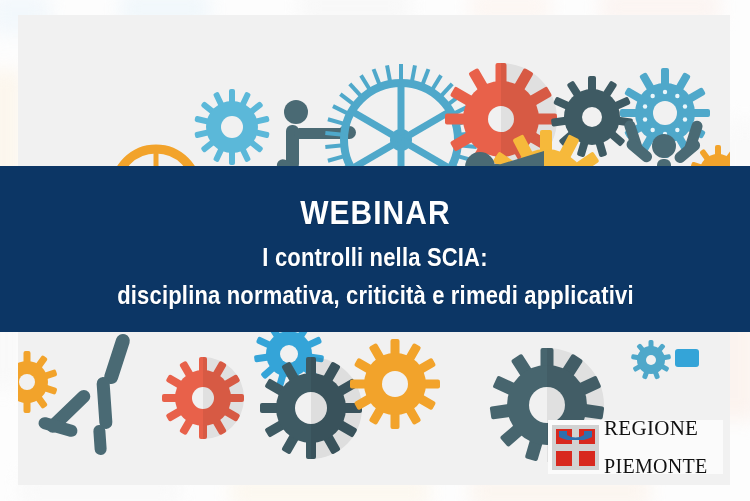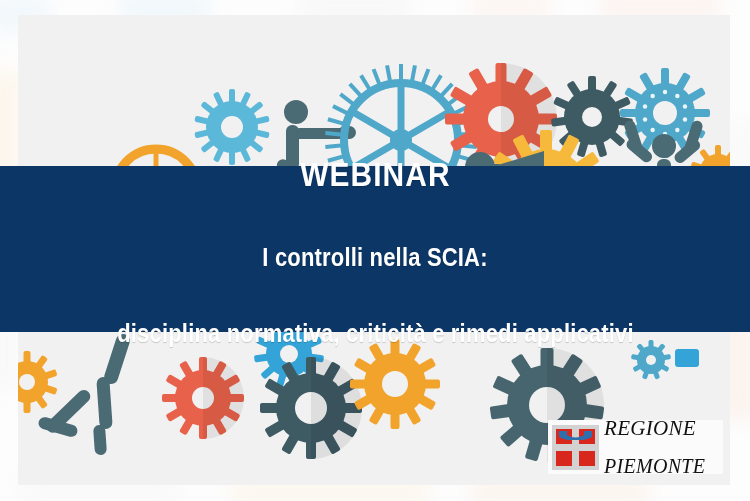--- a/index.html
+++ b/index.html
@@ -22,40 +22,40 @@
 
   
   .art{position:absolute;inset:0;}
   .art svg{position:absolute;overflow:visible;}
 
   
   .banner{
     position:absolute;left:0;top:166px;width:750px;height:166px;
     background:#0c3665;
     display:flex;flex-direction:column;align-items:center;justify-content:center;
-    box-sizing:border-box;padding-top:4px;gap:38px;
+    box-sizing:border-box;padding-top:4px;
   }
   .b-line{
     color:#ffffff;text-align:center;white-space:nowrap;
     font-family:"Liberation Sans Narrow","Liberation Sans", sans-serif;
     font-weight:bold;
     font-stretch:condensed;
     transform:scaleX(.88);
     letter-spacing:.2px;
     text-shadow:0 1px 1px rgba(0,0,0,.18);
   }
   .b-title{font-size:34px;line-height:40px;letter-spacing:1.2px;margin-bottom:9px;}
   .b-sub1{font-size:25px;line-height:32px;margin-bottom:6px;}
   .b-sub2{font-size:25px;line-height:32px;}
 
   
   .logo{
     position:absolute;left:548px;top:420px;width:175px;height:54px;
     background:#fbfbfb;display:flex;align-items:center;
-    padding:3px 4px;box-sizing:border-box;font-style:italic;
+    padding:3px 4px;box-sizing:border-box;
   }
   .logo-emblem{position:relative;width:47px;height:45px;background:#d2d2d2;flex:0 0 auto;}
   .le-sq{position:absolute;background:#d8281e;}
   .le-sq.tl{left:4px;top:4px;width:16px;height:15px;}
   .le-sq.tr{left:27px;top:4px;width:16px;height:15px;}
   .le-sq.bl{left:4px;top:26px;width:16px;height:15px;}
   .le-sq.br{left:27px;top:26px;width:16px;height:15px;}
   .le-blue{position:absolute;left:7px;top:6px;width:33px;height:9px;}
   .logo-words{margin-left:5px;display:flex;flex-direction:column;justify-content:center;}
   .logo-words span{

